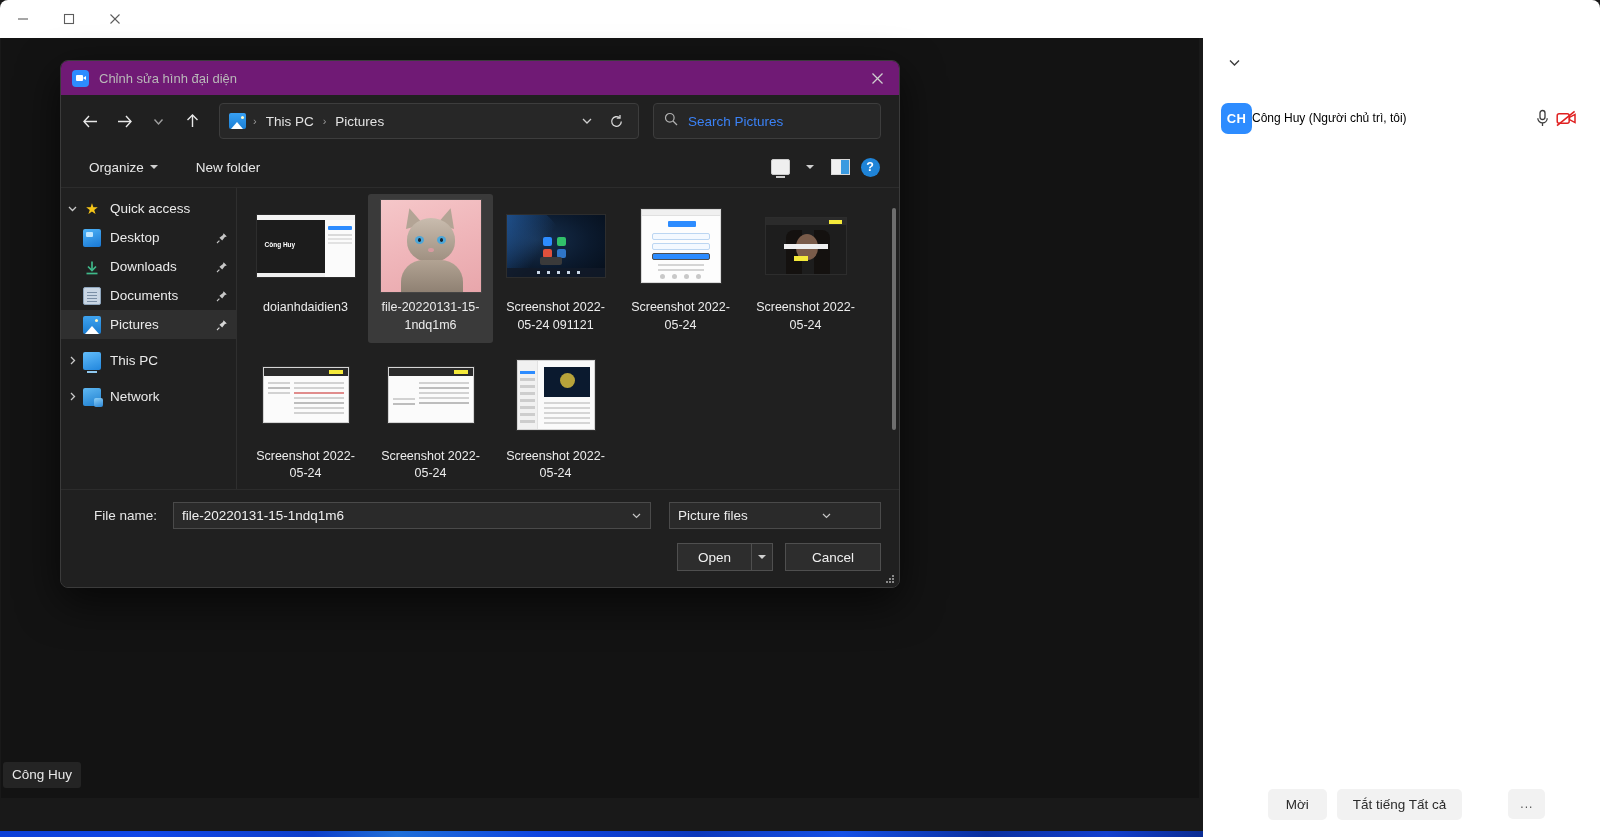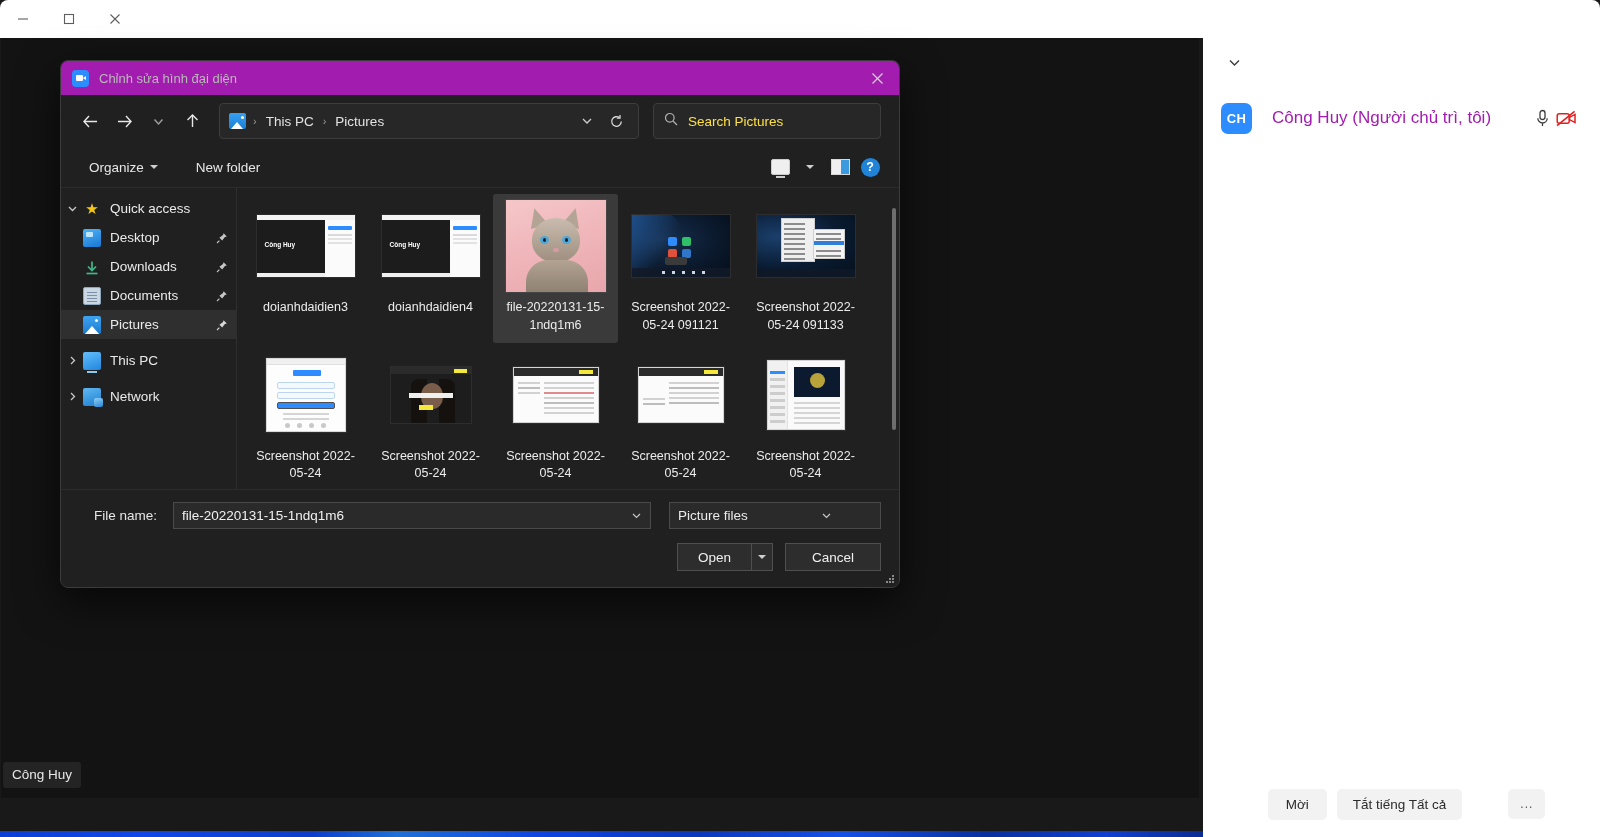--- a/index.html
+++ b/index.html
@@ -88,21 +88,21 @@
   .panel-list { flex: 1; padding-top: 8px; }
   .participant-row {
     display: flex; align-items: center; height: 48px; padding: 0 22px 0 18px; 
   }
   .avatar {
     width: 31px; height: 31px; border-radius: 7px; background: #2d8cff;
     color: #fff; font-size: 13px; font-weight: bold;
     display: flex; align-items: center; justify-content: center; flex: none;
     letter-spacing: .3px;
   }
-  .participant-name { flex: 1; font-size: 17px; color: #a21caf; margin-left: 20px; }
+  .participant-name { flex: 1; font-size: 12px; color: #000000; }
   .p-icon { width: 24px; height: 24px; display: flex; align-items: center; justify-content: center; }
 
   .panel-footer {
     height: 60px; display: flex; align-items: center; justify-content: center;
     gap: 10px; padding: 0 14px 6px 24px; flex: none;
   }
   .pf-btn {
     background: #f2f2f2; border: none; border-radius: 5px;
     color: #2b2b2b; font-size: 13.5px; font-family: inherit;
     padding: 8px 16px; cursor: pointer; white-space: nowrap;
@@ -114,21 +114,21 @@
   
   .filedlg {
     position: absolute; left: 60px; top: 60px; width: 840px; height: 528px;
     background: #202020; border: 1px solid #3b3b3b; border-radius: 8px;
     box-shadow: 0 14px 42px rgba(0,0,0,.65);
     display: flex; flex-direction: column; overflow: hidden;
     color: #e6e6e6;
   }
   .fd-titlebar {
     height: 34px; display: flex; align-items: center; flex: none;
-    background: #a21caf; padding-left: 11px;
+    background: #701a75; padding-left: 11px;
   }
   .fd-app-icon {
     width: 17px; height: 17px; border-radius: 4px; background: #2d8cff; position: relative; flex: none;
   }
   .fd-app-icon::before {
     content: ""; position: absolute; left: 3.5px; top: 5.5px;
     width: 7px; height: 6px; background: #fff; border-radius: 1px;
   }
   .fd-app-icon::after {
     content: ""; position: absolute; left: 10.5px; top: 6.5px;
@@ -173,21 +173,21 @@
   .crumb { font-size: 13.5px; color: #e3e3e3; padding: 0 2px; cursor: pointer; }
   .crumb-sep { color: #9a9a9a; font-size: 11px; padding: 0 7px; }
   .ab-spacer { flex: 1; }
   .ab-chev { width: 26px; height: 30px; display: flex; align-items: center; justify-content: center; color: #cfcfcf; cursor: pointer; }
   .refresh-btn { width: 32px; height: 30px; display: flex; align-items: center; justify-content: center; color: #d8d8d8; cursor: pointer; }
   .searchbox {
     width: 228px; height: 36px; margin-left: 14px;
     background: #272727; border: 1px solid #3d3d3d; border-radius: 4px;
     display: flex; align-items: center; padding: 0 10px; gap: 10px;
   }
-  .search-ph { font-size: 13.5px; color: #fde047; text-align: center; }
+  .search-ph { font-size: 13.5px; color: #3b82f6; text-align: center; }
 
   
   .fd-toolbar {
     height: 40px; display: flex; align-items: center; flex: none; padding: 0 14px 0 20px;
   }
   .tb-item {
     font-size: 13.5px; color: #e6e6e6; cursor: pointer;
     display: flex; align-items: center; gap: 6px; padding: 5px 8px; border-radius: 4px;
   }
   .tb-item.nf { margin-left: 22px; }
@@ -643,34 +643,20 @@
                     <i></i>
                     <u></u>
                   </div>
                   <div class="nm">Công Huy</div>
                   <div class="bottom"></div>
                 </div>
             </div>
             <div class="file-label">doianhdaidien3</div>
           </div>
 
-          <div class="file-cell">
-            <div class="thumb-wrap">
-              <div class="th-zoomshot thumb">
-                  <div class="top"></div>
-                  <div class="side">
-                    <i></i>
-                    <u></u>
-                  </div>
-                  <div class="nm">Công Huy</div>
-                  <div class="bottom"></div>
-                </div>
-            </div>
-            <div class="file-label">doianhdaidien4</div>
-          </div>
 
           <div class="file-cell sel">
             <div class="thumb-wrap">
               <div class="th-cat thumb">
                 <div class="ear-l"></div>
                   <div class="ear-r"></div>
                 <div class="head"></div>
                 <div class="eye-l"></div>
                   <div class="eye-r"></div>
                 <div class="nose"></div>
@@ -694,46 +680,20 @@
                     <span style="left:40px"></span>
                     <span style="left:50px"></span>
                     <span style="left:60px"></span>
                     <span style="left:70px"></span>
                   </div>
               </div>
             </div>
             <div class="file-label">Screenshot 2022-05-24 091121</div>
           </div>
 
-          <div class="file-cell">
-            <div class="thumb-wrap">
-              <div class="th-menu thumb">
-                <div class="pop">
-                  <i style="top:4px"></i>
-                    <i style="top:9px"></i>
-                    <i style="top:14px"></i>
-                    <i style="top:19px"></i>
-                  <i style="top:24px"></i>
-                    <i style="top:29px"></i>
-                    <i style="top:34px"></i>
-                    <i style="top:39px"></i>
-                </div>
-                <div class="sub">
-                    <i style="top:3px"></i>
-                    <i style="top:8px"></i>
-                    <i style="top:13px"></i>
-                    <i style="top:20px"></i>
-                    <i style="top:25px"></i>
-                  </div>
-                <div class="hl"></div>
-                <div class="tb"></div>
-              </div>
-            </div>
-            <div class="file-label">Screenshot 2022-05-24 091133</div>
-          </div>
 
           <div class="file-cell">
             <div class="thumb-wrap">
               <div class="th-white thumb">
                 <div class="bar"></div>
                 <div class="logo"></div>
                 <div class="fld" style="top:23px"></div>
                 <div class="fld" style="top:33px"></div>
                 <div class="btn" style="top:43px"></div>
                 <div class="ln" style="top:54px"></div>

